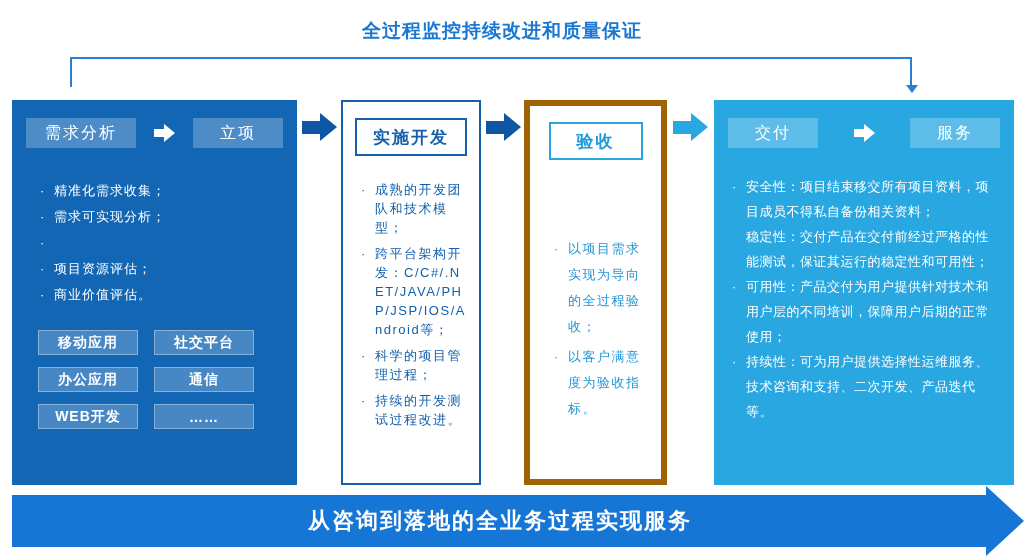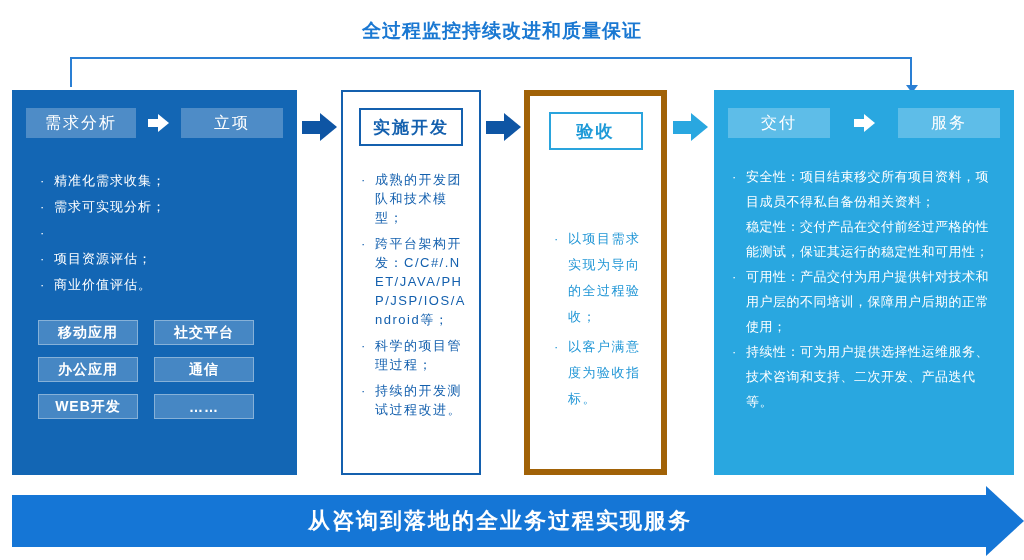--- a/index.html
+++ b/index.html
@@ -22,46 +22,46 @@
     position:absolute; left:70px; top:57px; width:842px; height:30px;
     border-top:2px solid #2a7fd4; border-left:2px solid #2a7fd4; border-right:2px solid #2a7fd4;
   }
   .bracket-arrowhead {
     position:absolute; left:906px; top:85px; width:0; height:0;
     border-left:6px solid transparent; border-right:6px solid transparent;
     border-top:8px solid #2a7fd4;
   }
 
   
-  .panel { position:absolute; top:90px; height:385px; }
+  .panel { position:absolute; top:100px; height:385px; }
   .panel-req   { left:12px;  width:285px; background:#1366b4; }
   .panel-dev   { left:341px; width:140px; background:#ffffff; border:2px solid #1460ae; }
   .panel-acc   { left:524px; width:143px; background:#ffffff; border:6px solid #a16207; }
   .panel-del   { left:714px; width:300px; background:#29a7e0; }
 
   
   .hdr-row { display:flex; align-items:center; justify-content:space-between; padding:18px 14px 0 14px; }
   .badge {
     background:rgba(255,255,255,0.25); color:#ffffff; font-size:16px; letter-spacing:2px;
     height:30px; display:flex; align-items:center; justify-content:center; flex:0 0 auto;
   }
   .badge-wide  { width:110px; }
-  .badge-mid   { width:102px; }
+  .badge-mid   { width:90px; }
 
   
   .mini-arrow { display:flex; align-items:center; }
   .mini-arrow .bar  { width:10px; height:8px; background:#ffffff; }
   .mini-arrow .head { width:0; height:0; border-top:9px solid transparent; border-bottom:9px solid transparent; border-left:11px solid #ffffff; }
 
   
   .hdr-box {
     margin:16px auto 0 auto; height:38px; display:flex; align-items:center; justify-content:center;
     background:#ffffff; font-weight:700; font-size:17px; letter-spacing:2px;
   }
-  .hdr-box-dev { width:104px; border:2px solid #1460ae; color:#1460ae; }
+  .hdr-box-dev { width:112px; border:2px solid #1460ae; color:#1460ae; }
   .hdr-box-acc { width:94px;  border:2px solid #2aa4dd; color:#1e9ad8; }
 
   
   .bullets { list-style:none; }
   .bullet-item { display:flex; }
   .bullet-marker { flex:0 0 14px; text-align:left; }
 
   .panel-req .bullets { margin-top:30px; padding:0 18px 0 28px; }
   .panel-req .bullet-item { color:#ffffff; font-size:13px; line-height:26px; letter-spacing:1px; }
 

